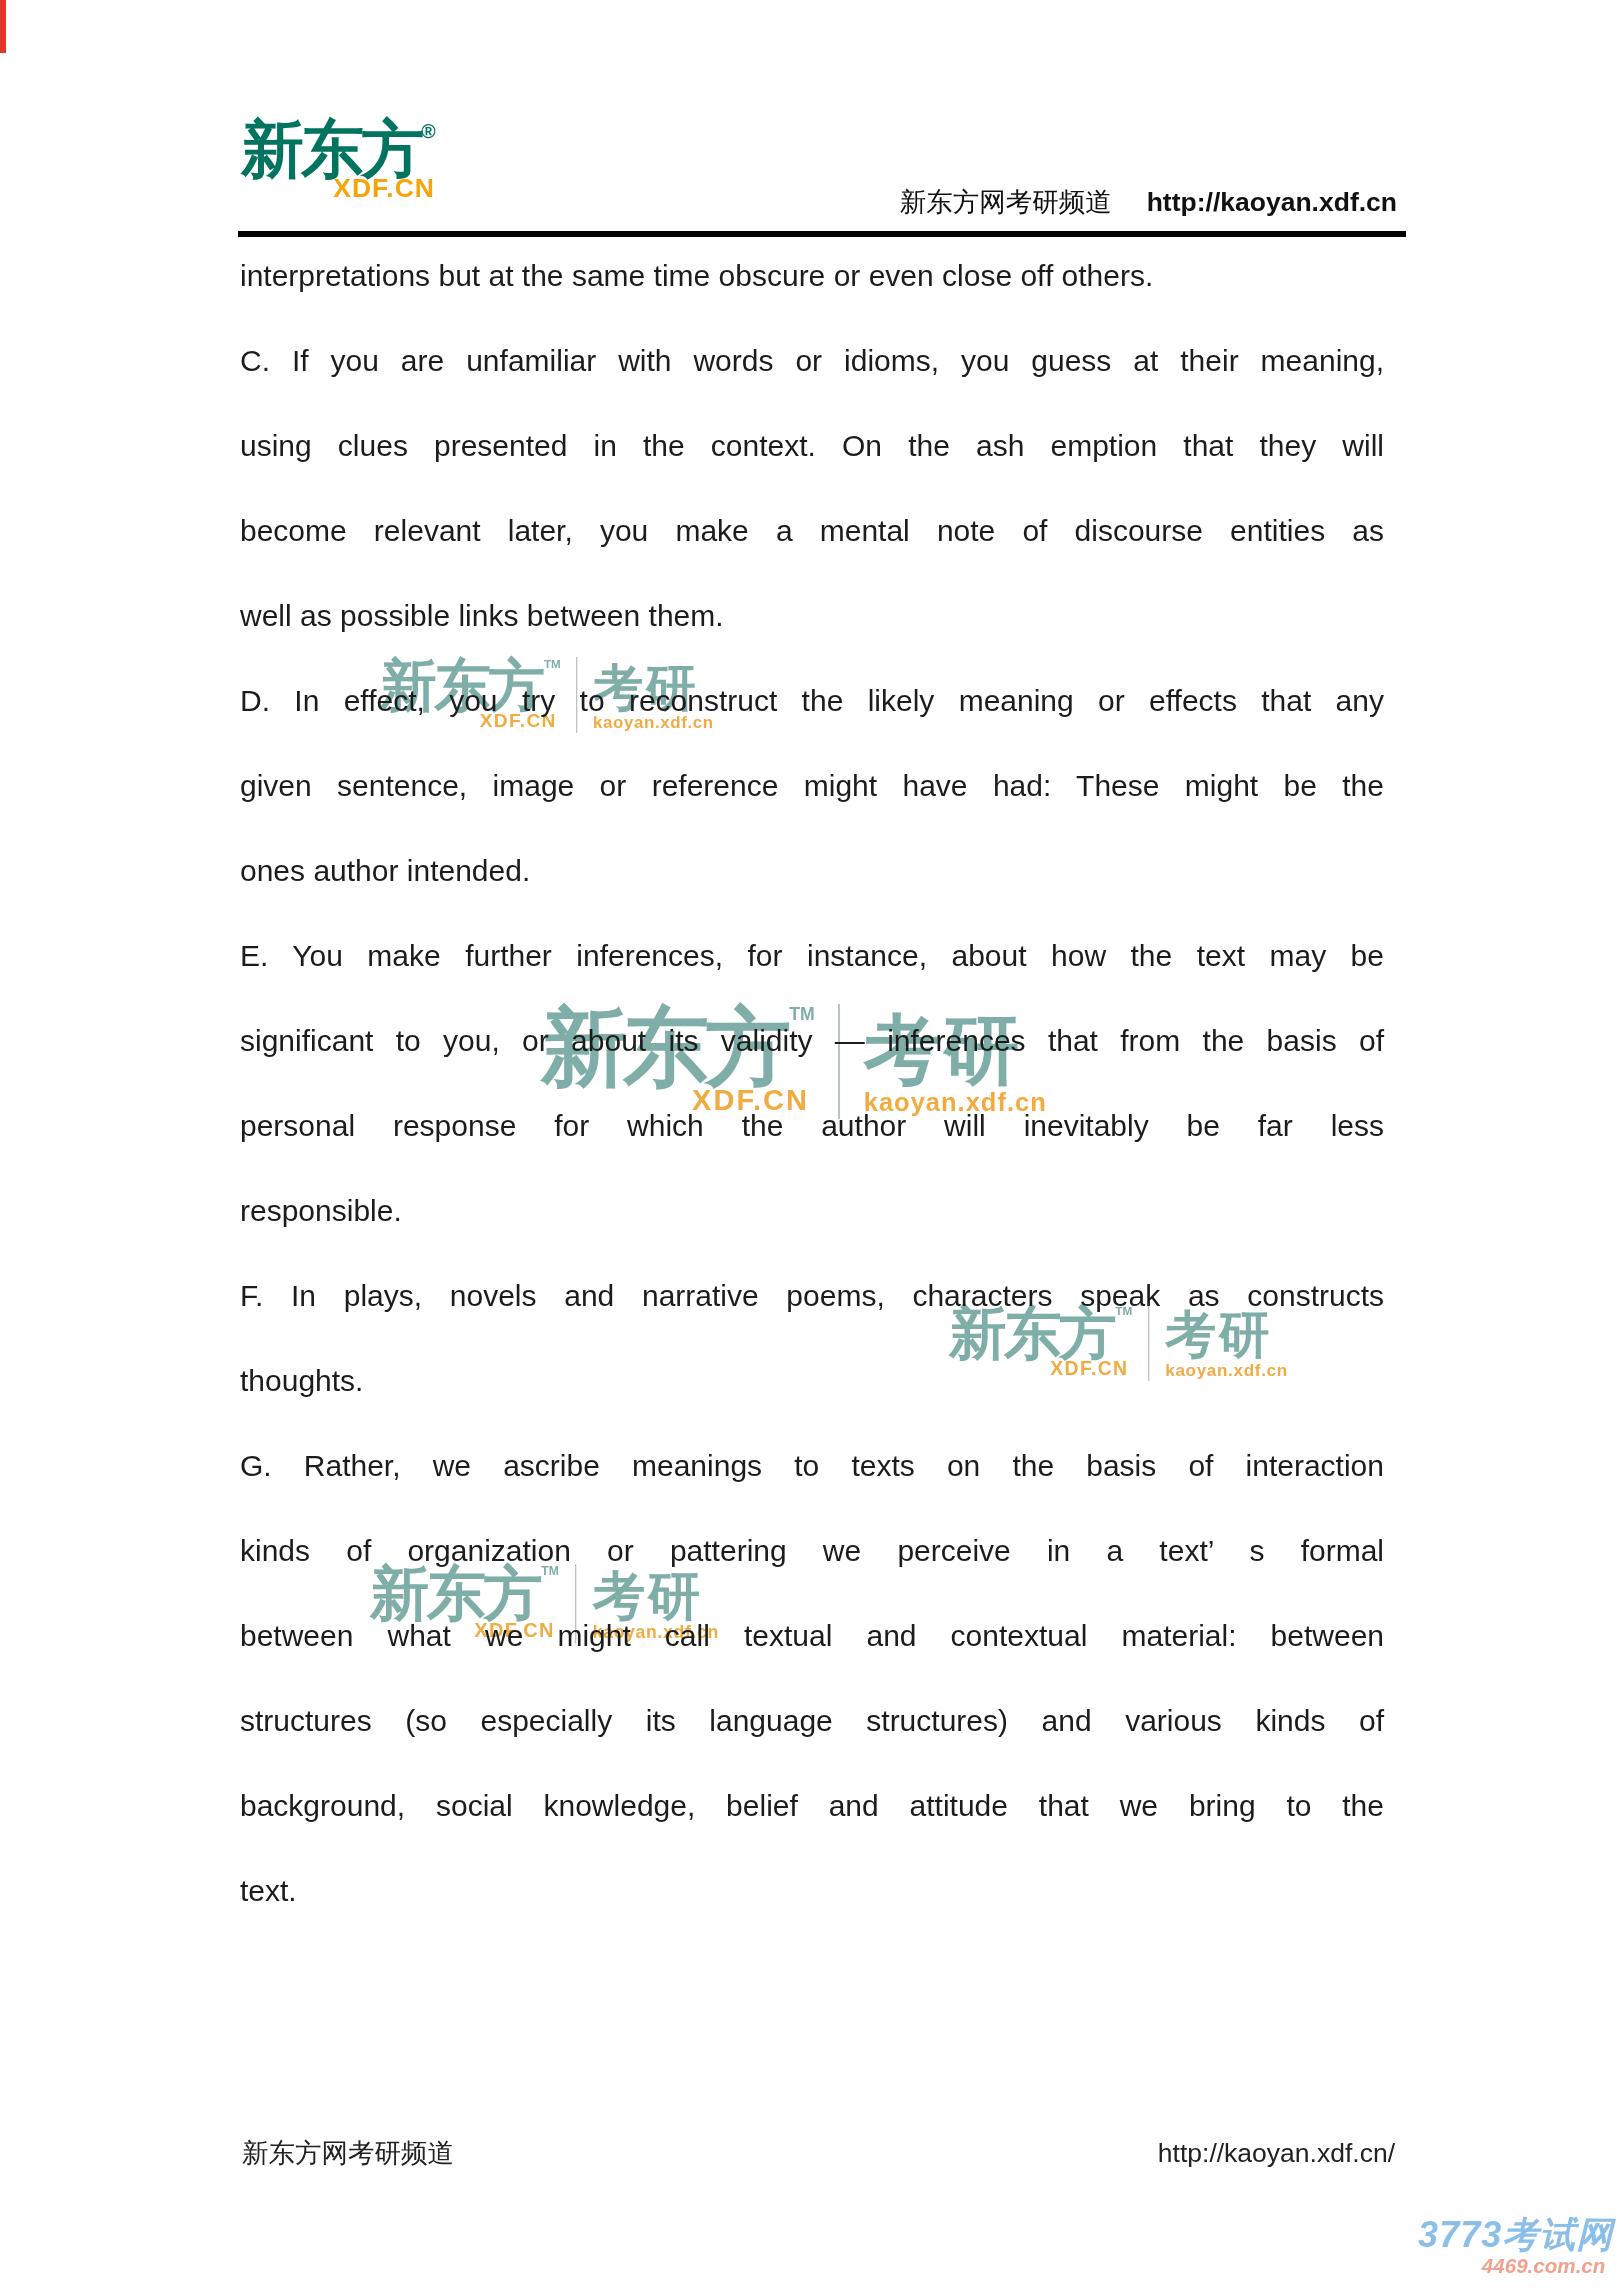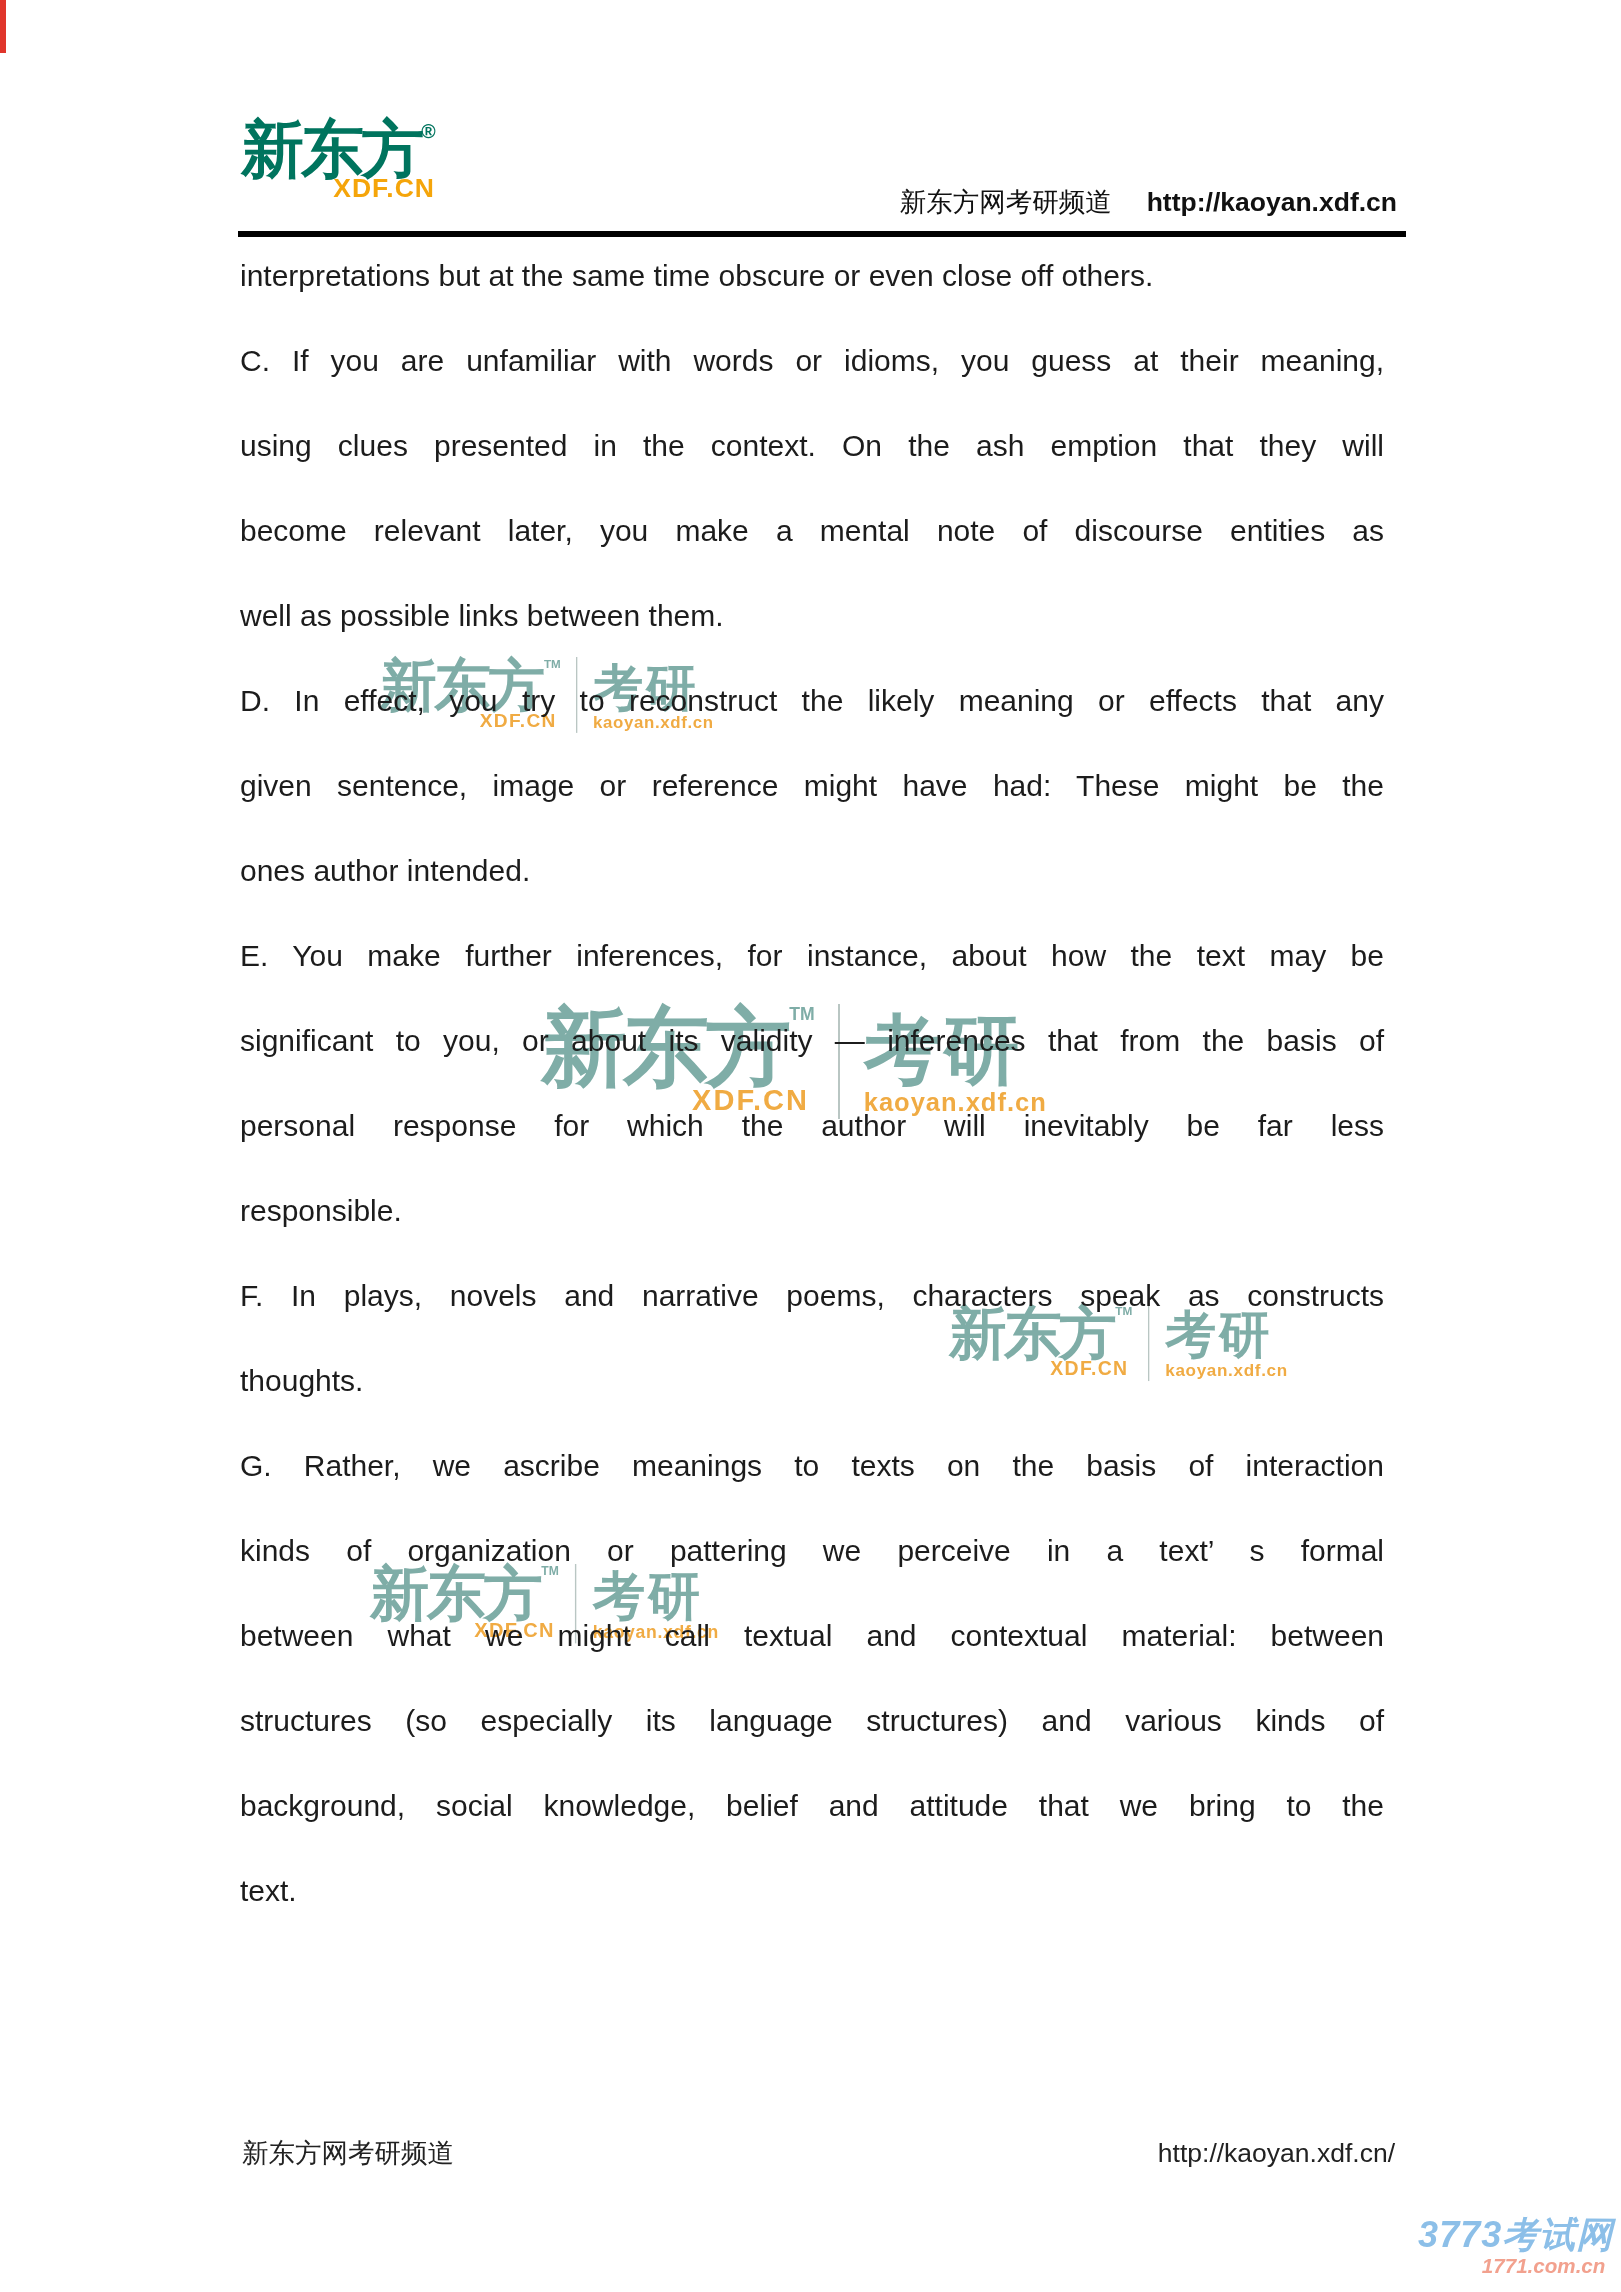--- a/index.html
+++ b/index.html
@@ -143,17 +143,17 @@
     <div class="line l">text.</div>
   </div>
 
   <div class="footer">
     <span>新东方网考研频道</span>
     <span>http://kaoyan.xdf.cn/</span>
   </div>
 
   <div class="badge">
     <div class="badge-1">3773考试网</div>
-    <div class="badge-2">1771.com.cn</div>
+    <div class="badge-2">4469.com.cn</div>
   </div>
 
 </div>
 
 
 </body></html>

